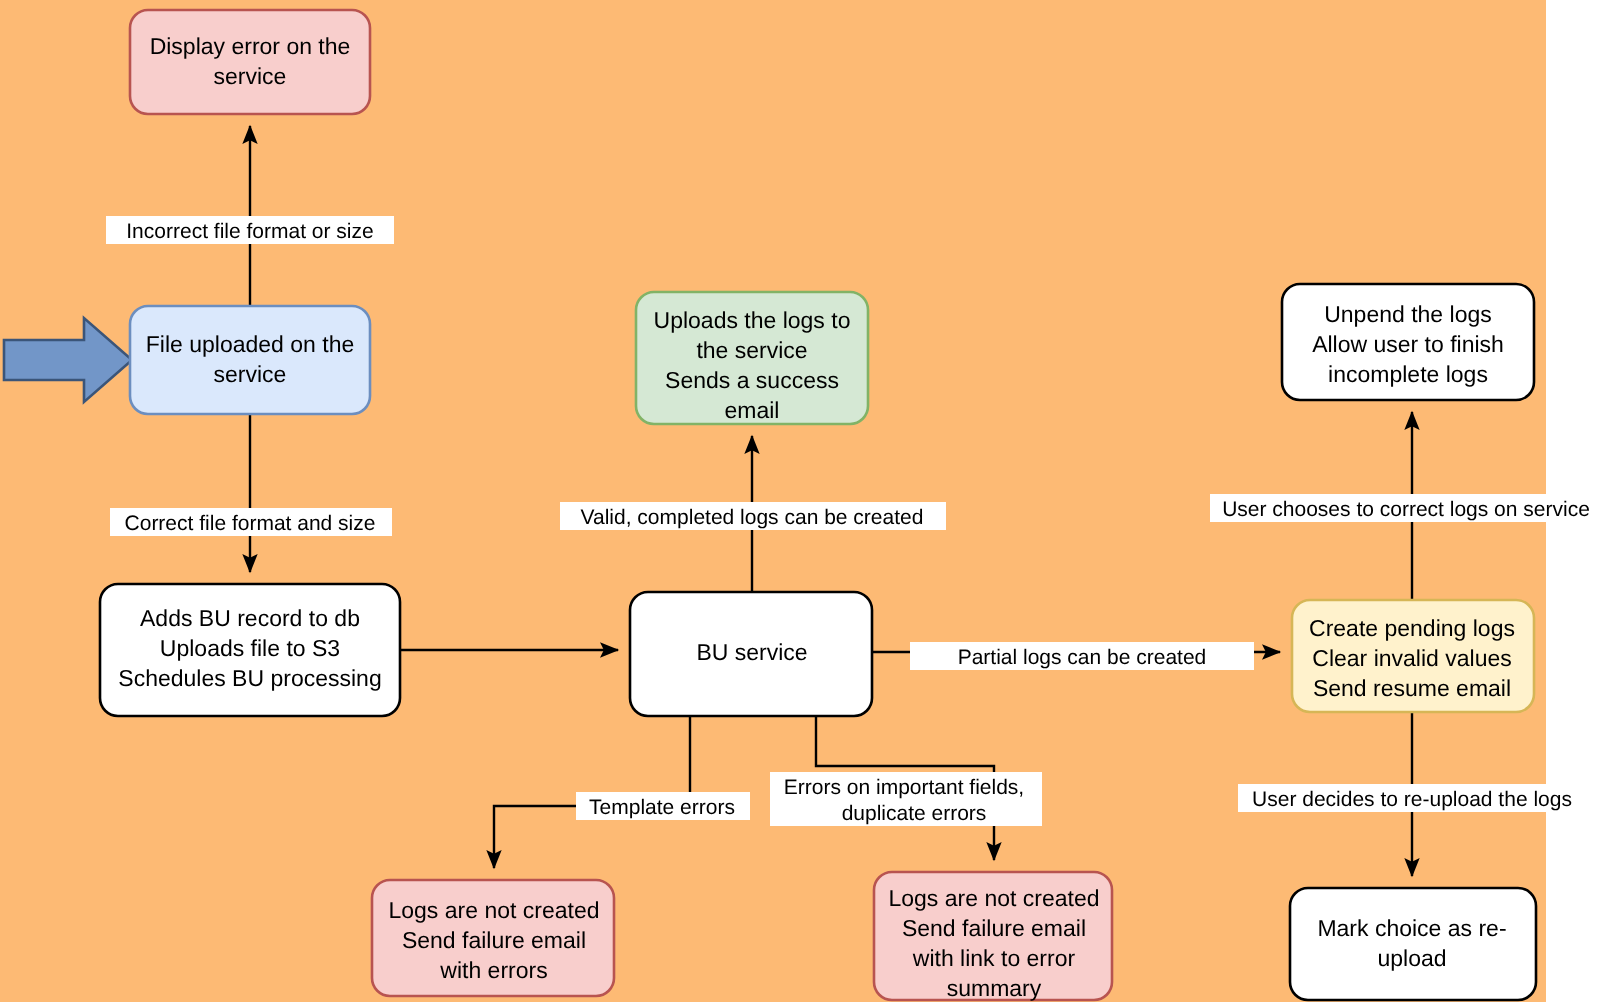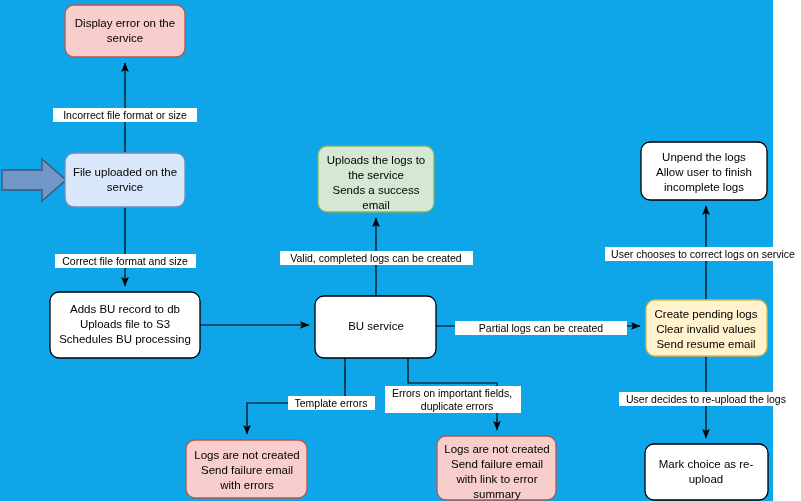--- a/index.html
+++ b/index.html
@@ -10,21 +10,21 @@
   body {
     width: 801px;
     height: 501px;
     font-family: "Liberation Sans", sans-serif;
     overflow: hidden;
   }
   #canvas {
     position: relative;
     width: 773px;
     height: 501px;
-    background: #0ea5e9;
+    background: #fdba74;
   }
   svg.flow {
     position: absolute;
     left: 0;
     top: 0;
     width: 801px;
     height: 501px;
   }
   .edge-line {
     stroke: #000000;

